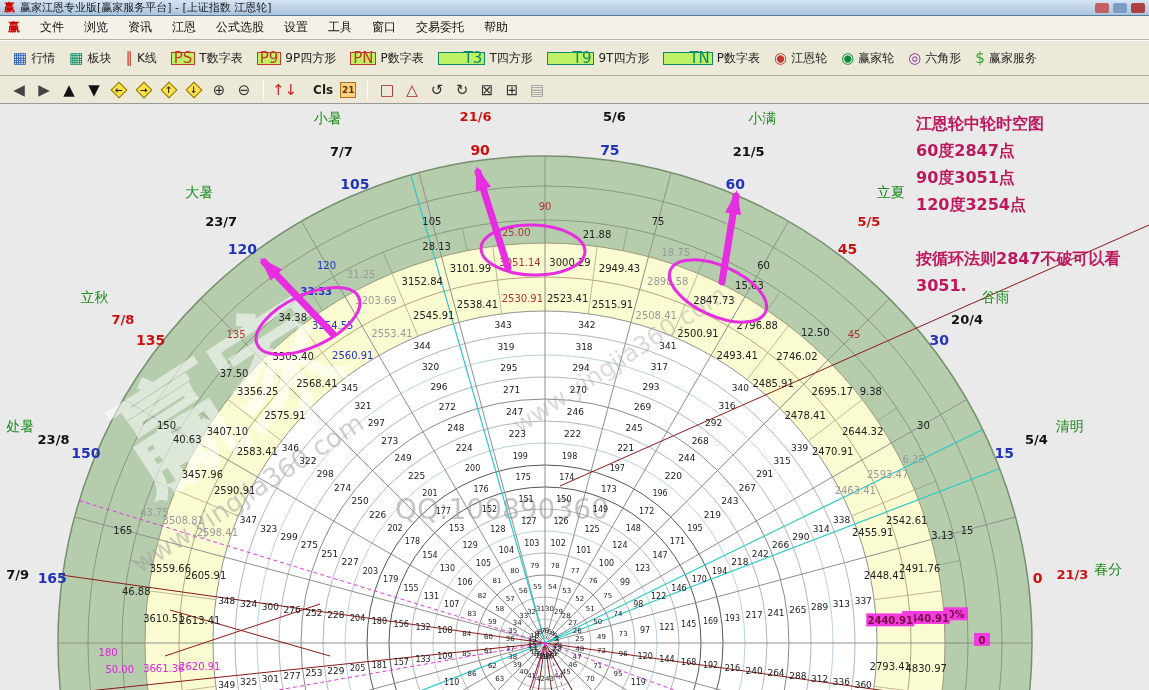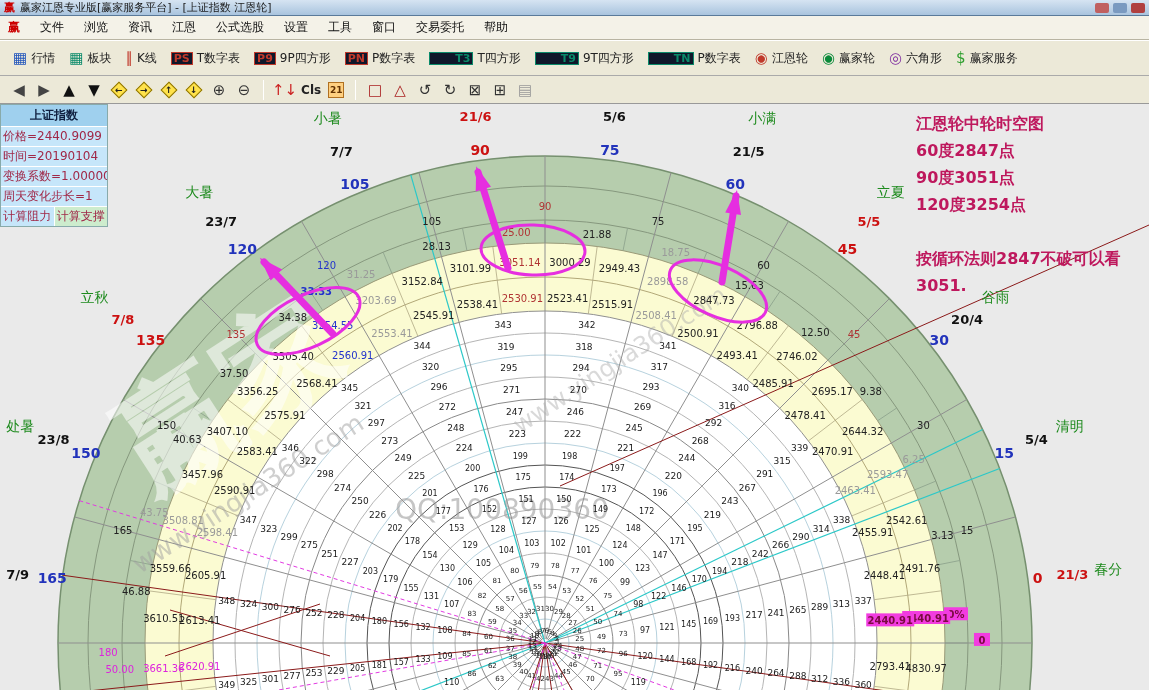--- a/index.html
+++ b/index.html
@@ -14,29 +14,29 @@
   .tray i{display:inline-block;width:14px;height:10px;border-radius:2px;}
   .menubar{position:absolute;left:0;top:16px;width:1149px;height:24px;background:#f4f2e8;
     border-bottom:1px solid #b8b4a2;display:flex;align-items:center;font-size:12px;color:#111;}
   .menubar .logo{color:#c00;font-weight:bold;margin:0 10px 0 8px;}
   .menubar .mi{padding:3px 10px;cursor:default;}
   .toolbar1{position:absolute;left:0;top:40px;width:1149px;height:36px;background:#ece9d8;
     border-top:1px solid #fff;border-bottom:1px solid #aaa;display:flex;align-items:center;
     padding-left:6px;font-size:12px;color:#222;}
   .tb1-item{display:flex;align-items:center;gap:4px;padding:3px 7px;cursor:default;}
   .tb1-item .g{font-size:15px;line-height:15px;}
-  .badge{display:inline-block;font-size:11px;font-weight:bold;padding:1px 2px;border:1px solid;
-    line-height:9px;background:#0f172a;}
+  .badge{display:inline-block;font-size:15px;font-weight:normal;padding:1px 2px;border:1px solid;
+    line-height:9px;background:#bef264;}
   .badge-red{color:#c0392b;border-color:#c0392b;}
   .badge-teal{color:#0a8a6a;border-color:#0a8a6a;padding-left:25px;}
   .toolbar2{position:absolute;left:0;top:76px;width:1149px;height:28px;background:#ece9d8;
     border-bottom:1px solid #999;display:flex;align-items:center;padding-left:8px;gap:3px;}
   .tb2-item{min-width:22px;height:22px;display:flex;align-items:center;justify-content:center;
     font-size:15px;cursor:default;}
-  .tb2-item.txt{font-size:12px;font-weight:bold;}
+  .tb2-item.txt{font-size:12px;font-weight:bold;margin-left:12px;}
   .tb2-sep{width:1px;height:20px;background:#999;margin:0 5px;border-right:1px solid #fff;}
   .diamond{width:12px;height:12px;background:#ffe24a;border:1px solid #8a7000;
     transform:rotate(45deg);display:flex;align-items:center;justify-content:center;}
   .diamond b{transform:rotate(-45deg);font-size:9px;color:#222;font-weight:bold;}
   .cal{width:16px;height:16px;background:#ffd080;border:1px solid #b07020;font-size:9px;
     font-weight:bold;color:#603000;display:flex;align-items:center;justify-content:center;}
   
   .chart{position:absolute;left:0;top:104px;width:1149px;height:586px;background:#eaeaea;}
   .chart svg{position:absolute;left:0;top:0;}
   
@@ -693,26 +693,15 @@
         <ellipse cx="308" cy="217" rx="56" ry="26" fill="none" stroke="#e62ee0" stroke-width="3" transform="rotate(-25 308 217)"></ellipse>
         <line x1="508" y1="164" x2="478" y2="68" stroke="#e62ee0" stroke-width="7" stroke-linecap="round"></line>
         <polygon points="476.2103500411843,62.273120131789824 475.7331100521668,87.56683954971811 491.0047897007273,82.79443965954295" fill="#e62ee0"></polygon>
         <line x1="722" y1="178" x2="736" y2="92" stroke="#e62ee0" stroke-width="7" stroke-linecap="round"></line>
         <polygon points="736.9640536124903,86.07795638041694 725.2117810030851,108.48072604209551 741.0038973219733,111.05153567540287" fill="#e62ee0"></polygon>
         <line x1="333" y1="230" x2="264" y2="158" stroke="#e62ee0" stroke-width="7" stroke-linecap="round"></line>
         <polygon points="259.8485678205863,153.66807076930746 270.6783908973177,176.53103059796257 282.23020217916445,165.4605447861927" fill="#e62ee0"></polygon>
       </g>
     </svg>
 
-  <div class="panel">
-    <div class="hd">上证指数</div>
-    <div class="row">价格=2440.9099</div>
-    <div class="row">时间=20190104</div>
-    <div class="row">变换系数=1.00000</div>
-    <div class="row">周天变化步长=1</div>
-    <div class="btns">
-      <div class="btn">计算阻力</div>
-      <div class="btn alt">计算支撑</div>
-    </div>
-  </div>
 
   <div class="anno" id="anno" style="color: #be185d;"><div>江恩轮中轮时空图</div><div>60度2847点</div><div>90度3051点</div><div>120度3254点</div><div>&nbsp;</div><div>按循环法则2847不破可以看</div><div>3051.</div></div>
 </div>
 
 </body></html>

